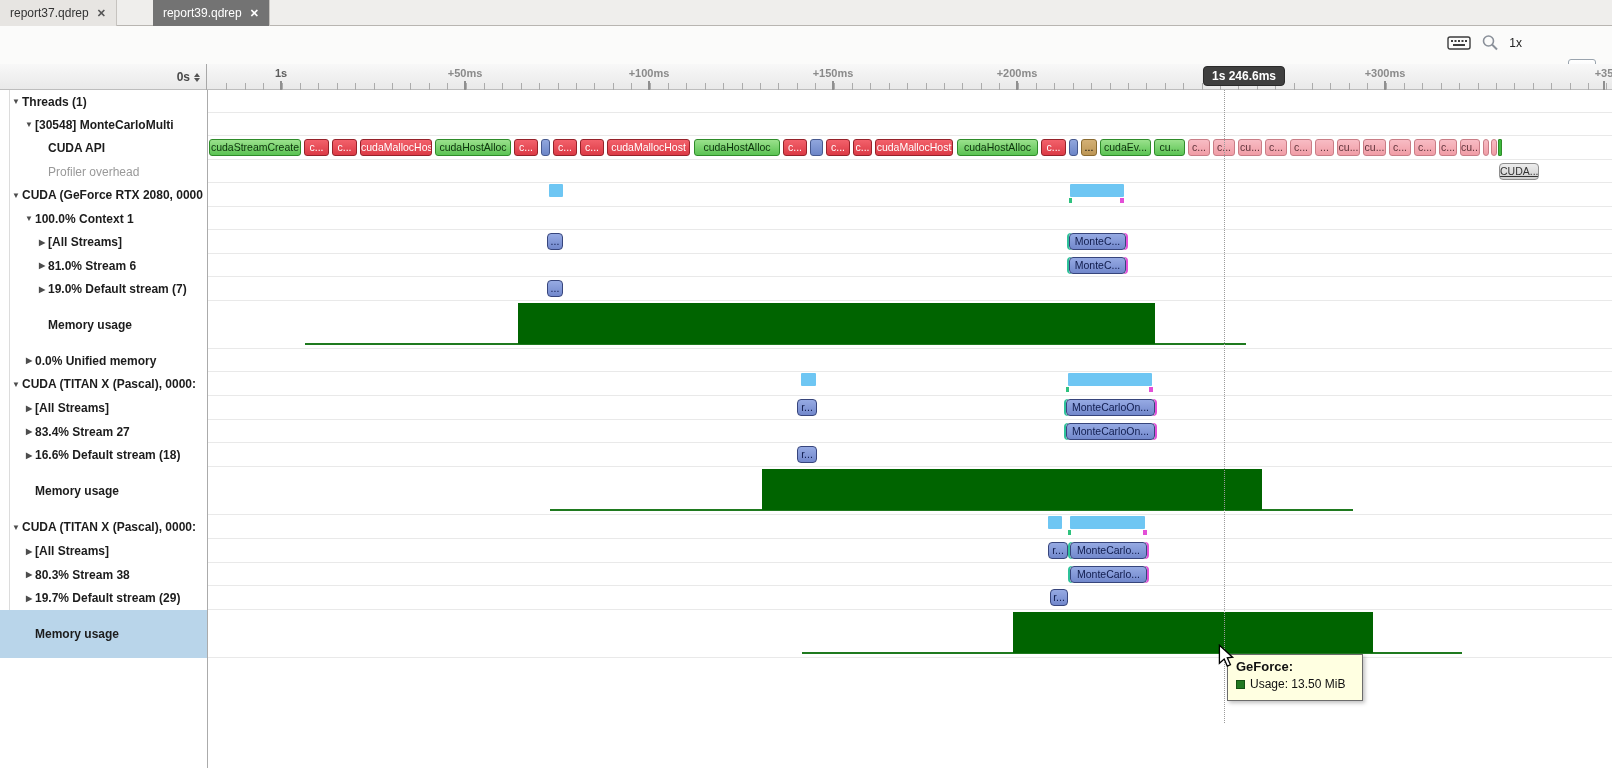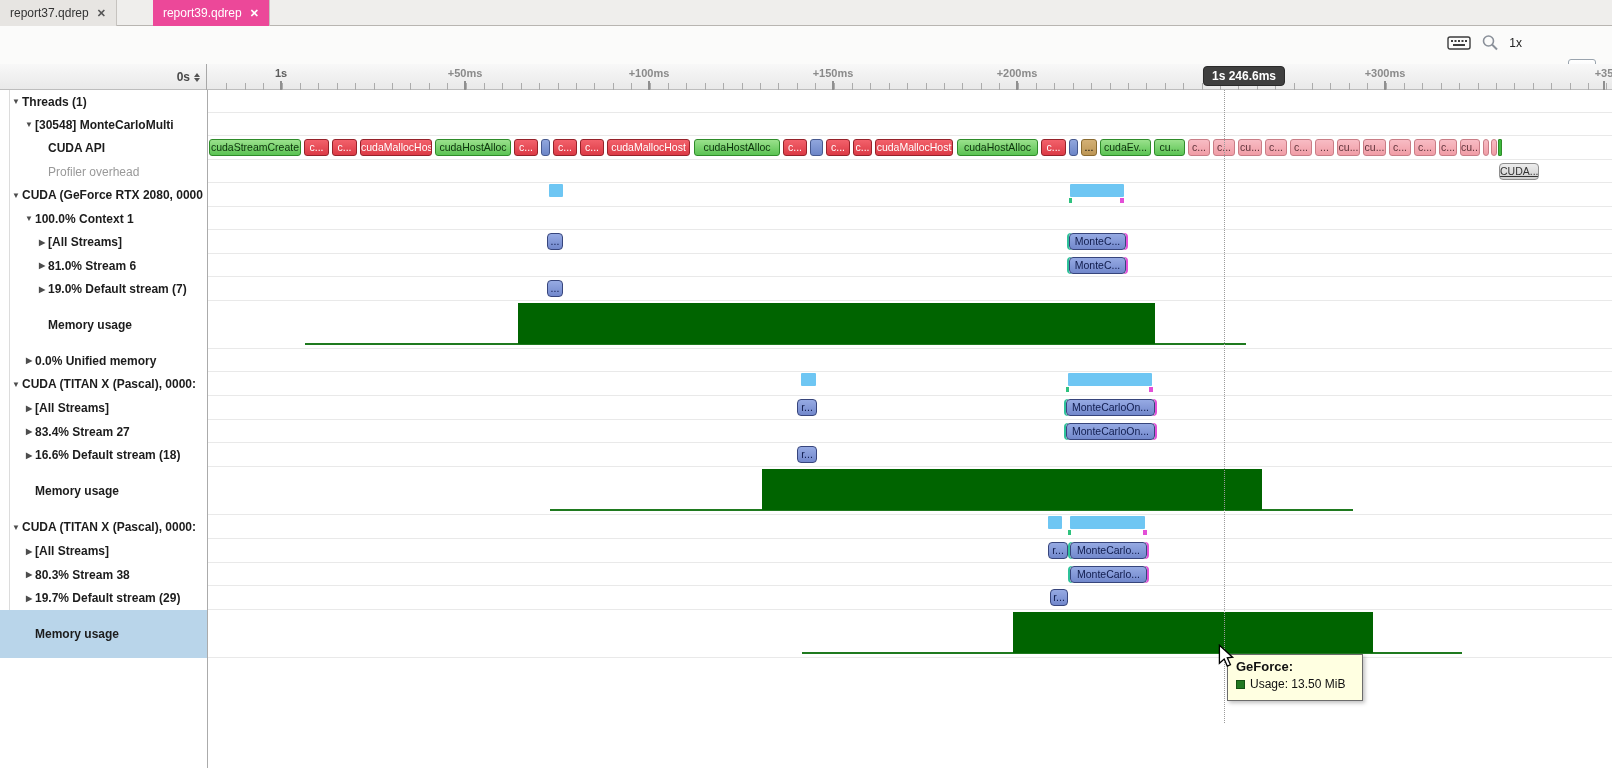--- a/index.html
+++ b/index.html
@@ -6,21 +6,21 @@
   html,body { width:1612px; height:768px; overflow:hidden; background:#fff;
     font-family:"Liberation Sans", sans-serif; }
   #app { position:relative; width:1612px; height:768px; background:#fff; }
 
   
   #tabbar { position:absolute; left:0; top:0; width:100%; height:26px;
     background:#efeeec; border-bottom:1px solid #b8b5b1; display:flex;gap:36px; }
   .tab { display:flex; align-items:center; gap:8px; padding:0 10px; height:26px;
     font-size:12px; color:#333; background:#e7e5e2; border-right:1px solid #c6c3bf; cursor:default; }
   .tab .close { font-size:11px; color:#555; font-weight:bold; }
-  .tab.active { background:#ec4899; color:#fff; }
+  .tab.active { background:#737373; color:#fff; }
   .tab.active .close { color:#fff; }
 
   
   #toolbar { position:absolute; left:0; top:26px; width:100%; height:38px; background:#fbfbfa; }
   #viewsel { position:absolute; left:14px; top:6px; width:182px; height:27px;
     background:linear-gradient(#ffffff,#f2f2f2); border:1px solid #b3b3b3; border-radius:3px;
     display:flex; align-items:center; padding:0 8px; font-size:12px; font-weight:700; color:#222;margin-top:41px; }
   #viewsel .vicon { width:13px; height:13px; margin-right:8px; display:flex; flex-direction:column; gap:1px; }
   #viewsel .vicon i { height:2.5px; border-radius:1px; }
   #viewsel .caret { margin-left:auto; font-size:9px; color:#555; }

